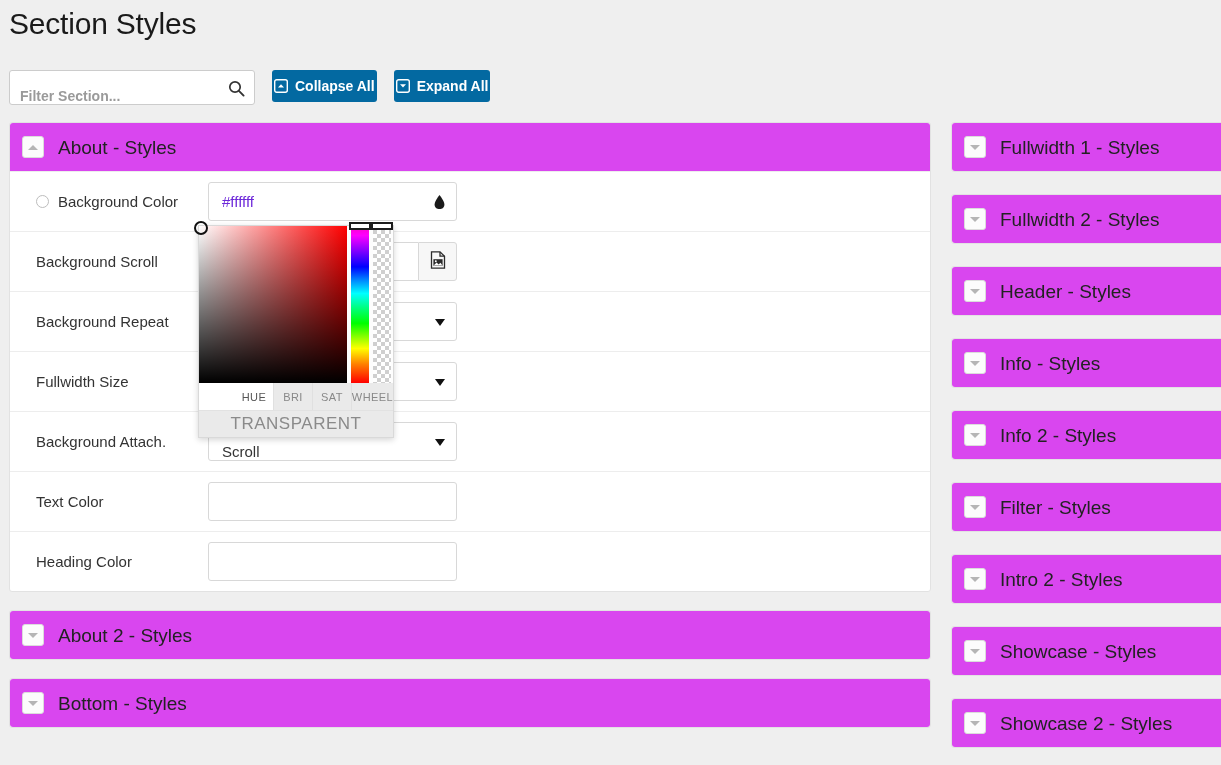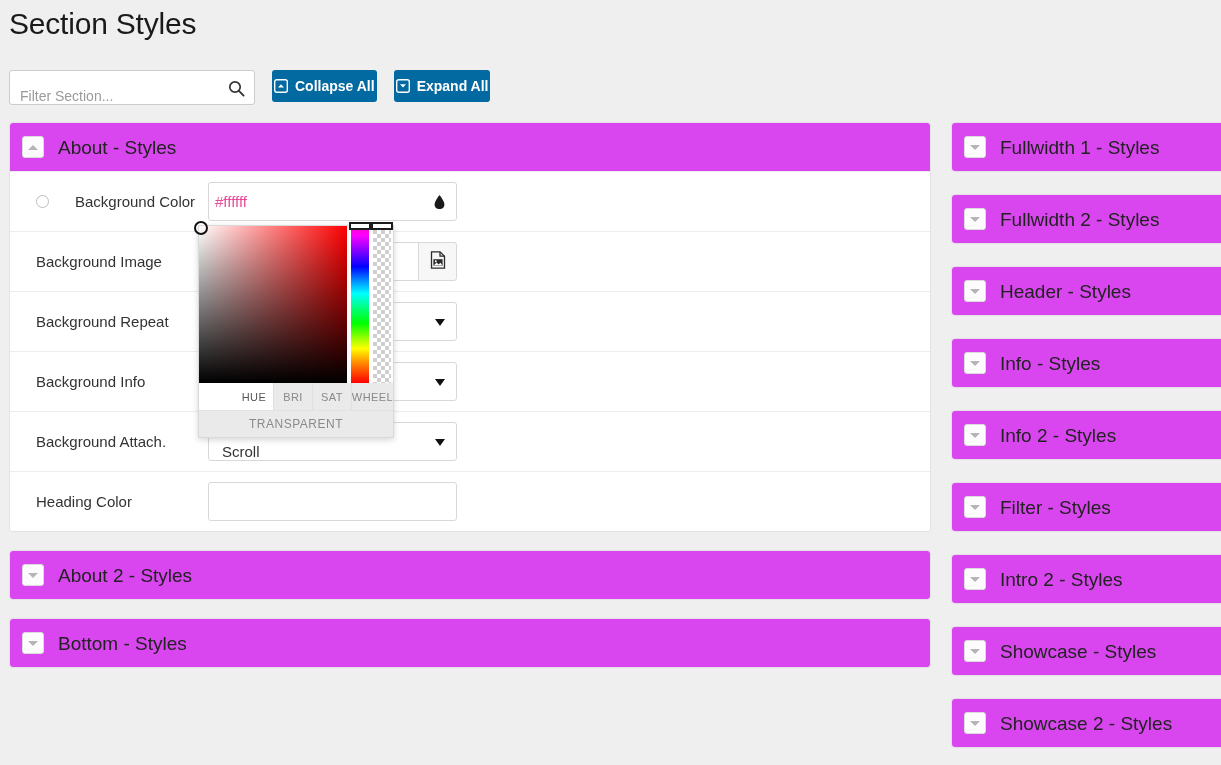--- a/index.html
+++ b/index.html
@@ -38,20 +38,21 @@
     border-radius: 3px;
   }
   .filter-input {
     width: 100%; height: 100%;
     border: 0; outline: none; background: transparent;
     padding: 16px 34px 0 10px;
     font-family: "Liberation Sans", sans-serif;
     font-size: 14px;
     color: #333;
     border-radius: 3px;
+    font-weight: bold;
   }
   .filter-input::placeholder { color: #9a9a9a; }
   .search-icon {
     position: absolute;
     right: 9px; top: 9px;
     width: 17px; height: 17px;
     pointer-events: none;
   }
   .btn {
     height: 32px;
@@ -136,41 +137,41 @@
     padding: 0 18px 0 26px;
   }
   .form-row:first-child { border-top: 1px solid #ededed; }
   .row-label {
     width: 172px;
     flex: none;
     font-size: 15px;
     color: #333;
     display: flex;
     align-items: center;
-    gap: 26px;
+    gap: 9px;
   }
   .radio-dot {
     width: 13px; height: 13px;
     border: 1px solid #bdbdbd;
     border-radius: 50%;
     background: #fff;
     flex: none;
     cursor: pointer;
   }
   .row-control { position: relative; display: flex; align-items: center; }
 
   .text-input {
     width: 249px; height: 39px;
     background: #fff;
     border: 1px solid #d8d8d8;
     border-radius: 3px;
     font-family: "Liberation Sans", sans-serif;
     font-size: 15px;
-    color: #ec4899;
-    padding: 0 34px 0 6px;
+    color: #6d28d9;
+    padding: 0 34px 0 13px;
     outline: none;
   }
   .input-blank { width: 249px; height: 39px; padding-right: 13px; }
 
   .drop-icon {
     position: absolute;
     right: 11px; top: 50%;
     transform: translateY(-50%);
     width: 13px; height: 16px;
     pointer-events: none;
@@ -290,21 +291,21 @@
     border-right: 1px solid #e0e0e0;
     cursor: pointer;
   }
   .ptab:last-child { border-right: 0; }
   .ptab.active { background: #fff; color: #555; padding-left: 36px; }
   .picker-transparent {
     height: 27px;
     display: flex;
     align-items: center;
     justify-content: center;
-    font-size: 12px;
+    font-size: 17px;
     letter-spacing: 0.5px;
     color: #8a8a8a;
     background: #eaeaea;
     border-top: 1px solid #e2e2e2;
     cursor: pointer;
   }
 </style>
 </head>
 <body>
 
@@ -365,21 +366,21 @@
             <span class="drop-icon">
               <svg viewBox="0 0 13 16" width="13" height="16">
                 <path d="M6.5 1 C6.5 1 1.6 7 1.6 10.4 C1.6 13.3 3.8 15.1 6.5 15.1 C9.2 15.1 11.4 13.3 11.4 10.4 C11.4 7 6.5 1 6.5 1 Z" fill="#1a1a1a"></path>
               </svg>
             </span>
           </div>
         </div>
 
         <div class="form-row">
           <div class="row-label">
-            <span>Background Image</span>
+            <span>Background Scroll</span>
           </div>
           <div class="row-control img-group">
             <input class="text-input" type="text" value="" style="">
             <div class="img-btn">
               <span>
                 <svg viewBox="0 0 16 18" width="16" height="18">
                   <path d="M1.5 0.8 H10 L14.5 5.2 V17.2 H1.5 Z" fill="none" stroke="#2b2b2b" stroke-width="1.3"></path>
                   <path d="M10 0.9 V5.2 H14.4" fill="none" stroke="#2b2b2b" stroke-width="1.3"></path>
                   <rect x="3.4" y="8.2" width="9.2" height="6.6" fill="#2b2b2b"></rect>
                   <circle cx="5.8" cy="10.3" r="0.95" fill="#fff"></circle>
@@ -397,21 +398,21 @@
           <div class="row-control">
             <div class="select-box">
               <span></span>
               <span class="select-arrow"></span>
             </div>
           </div>
         </div>
 
         <div class="form-row">
           <div class="row-label">
-            <span>Background Info</span>
+            <span>Fullwidth Size</span>
           </div>
           <div class="row-control">
             <div class="select-box">
               <span></span>
               <span class="select-arrow"></span>
             </div>
           </div>
         </div>
 
         <div class="form-row">
@@ -419,20 +420,28 @@
             <span>Background Attach.</span>
           </div>
           <div class="row-control">
             <div class="select-box">
               <span>Scroll</span>
               <span class="select-arrow"></span>
             </div>
           </div>
         </div>
 
+        <div class="form-row">
+          <div class="row-label">
+            <span>Text Color</span>
+          </div>
+          <div class="row-control">
+            <input class="text-input input-blank" type="text" value="" style="">
+          </div>
+        </div>
 
         <div class="form-row">
           <div class="row-label">
             <span>Heading Color</span>
           </div>
           <div class="row-control">
             <input class="text-input input-blank" type="text" value="" style="">
           </div>
         </div>
 

